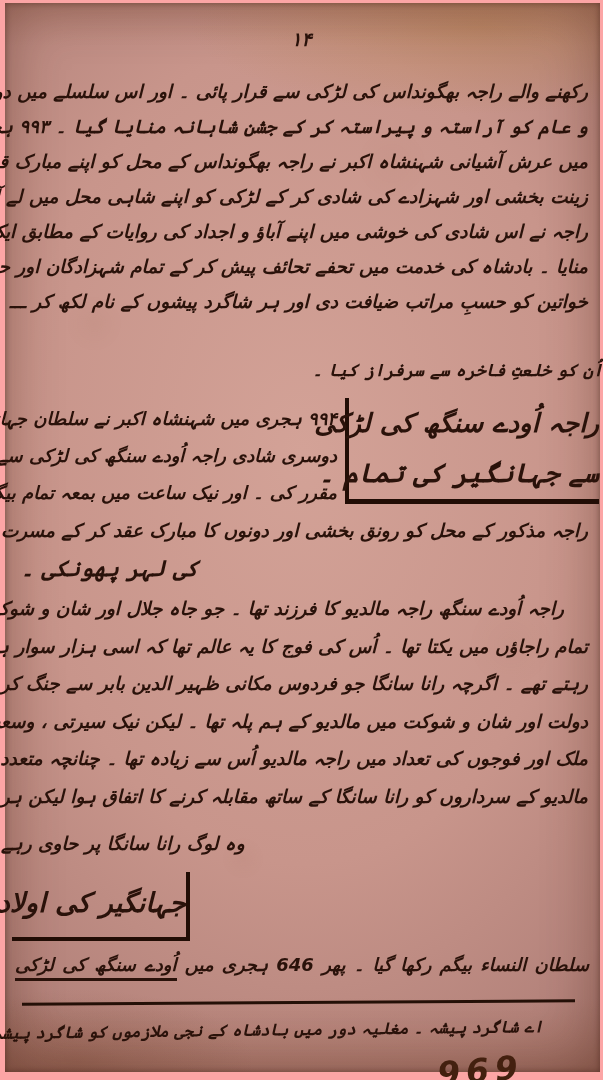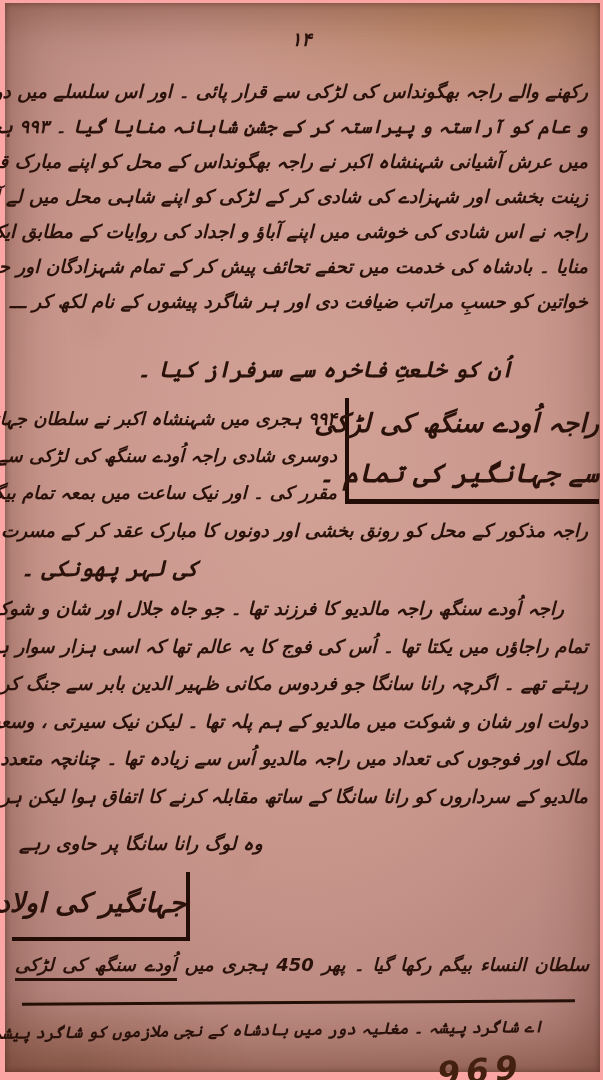--- a/index.html
+++ b/index.html
@@ -20,34 +20,34 @@
           radial-gradient(circle 60px at 85% 60%, rgba(150,95,75,.10), transparent 70%),
           radial-gradient(circle 30px at 40% 80%, rgba(150,95,75,.12), transparent 70%),
           radial-gradient(circle 50px at 65% 15%, rgba(160,105,80,.10), transparent 70%);}
   .ink{color:#2a120a;font-weight:700;}
   .abs{position:absolute;direction:rtl;}
   .jline{text-align:justify;text-align-last:justify;white-space:nowrap;}
   #pagenum{left:0;right:0;top:28px;text-align:center;font-size:19px;letter-spacing:2px;}
   
   #para1{left:17px;right:15px;top:74px;font-size:18.5px;}
   #para1 .jline{height:35px;line-height:35px;}
-  #para1-tail{left:0;right:0;top:352px;font-size:22px;text-align:center;padding-left:48px;line-height:36px;}
+  #para1-tail{left:0;right:0;top:352px;font-size:17px;text-align:right;padding-left:48px;line-height:36px;}
   
   #s1-headbox{right:4px;top:398px;width:250px;height:101px;
       border-left:4px solid #210d05;border-bottom:5px solid #210d05;
       text-align:right;font-size:26px;line-height:50px;white-space:nowrap;}
   #s1-body{left:15px;top:400px;width:322px;font-size:18px;}
   #s1-body .jline{height:37px;line-height:37px;}
   #s1-full{left:15px;right:15px;top:513px;font-size:18.5px;line-height:36px;}
   #s1-tail{left:21px;top:551px;font-size:22px;text-align:left;line-height:35px;direction:rtl;}
   
   #para3{left:16px;right:15px;top:590px;font-size:18.5px;}
   #para3 .jline{height:37.5px;line-height:37.5px;}
   #para3 .jline:first-child{padding-right:24px;}
-  #para3-tail{left:19px;top:826px;font-size:18.5px;text-align:left;line-height:35px;}
+  #para3-tail{left:1px;top:826px;font-size:18.5px;text-align:left;line-height:35px;}
   
   #s2-headbox{left:12px;top:872px;width:174px;height:65px;
       border-right:4px solid #210d05;border-bottom:4px solid #210d05;
       text-align:center;font-size:27px;line-height:62px;white-space:nowrap;}
   #s2-body{left:197px;right:9px;top:867px;font-size:18px;}
   #s2-body .jline{height:37px;line-height:37px;}
   #s2-full{left:15px;right:14px;top:946px;font-size:18px;line-height:38px;}
   #s2-full .uline{border-bottom:3px solid #2a120a;padding-bottom:3px;}
   
   #fn-rule{left:22px;right:28px;top:1001px;border-top:3px solid #241007;height:0;
@@ -93,19 +93,19 @@
     <div class="jline">راجہ اُودے سنگھ راجہ مالدیو کا فرزند تھا ۔ جو جاہ جلال اور شان و شوکت میں</div>
     <div class="jline">تمام راجاؤں میں یکتا تھا ۔ اُس کی فوج کا یہ عالم تھا کہ اسی ہزار سوار ہر وقت موجود</div>
     <div class="jline">رہتے تھے ۔ اگرچہ رانا سانگا جو فردوس مکانی ظہیر الدین بابر سے جنگ کر چکا تھا</div>
     <div class="jline">دولت اور شان و شوکت میں مالدیو کے ہم پلہ تھا ۔ لیکن نیک سیرتی ، وسعت</div>
     <div class="jline">ملک اور فوجوں کی تعداد میں راجہ مالدیو اُس سے زیادہ تھا ۔ چنانچہ متعدد بار راجہ</div>
     <div class="jline">مالدیو کے سرداروں کو رانا سانگا کے ساتھ مقابلہ کرنے کا اتفاق ہوا لیکن ہر بار</div>
   </div>
   <div id="para3-tail" class="abs ink">وہ لوگ رانا سانگا پر حاوی رہے</div>
 
   <div id="s2-headbox" class="abs ink">جہانگیر کی اولاد</div>
-  <div id="s2-full" class="abs ink jline"><span>سلطان النساء بیگم رکھا گیا ۔ پھر 450 ہجری میں </span><span class="uline">اُودے سنگھ کی لڑکی</span></div>
+  <div id="s2-full" class="abs ink jline"><span>سلطان النساء بیگم رکھا گیا ۔ پھر 646 ہجری میں </span><span class="uline">اُودے سنگھ کی لڑکی</span></div>
 
   <div id="fn-rule" class="abs"></div>
   <div id="footnote" class="abs ink jline">اے شاگرد پیشہ ۔ مغلیہ دور میں بادشاہ کے نجی ملازموں کو شاگرد پیشہ کہتے تھے ۔</div>
 
   <div id="scribble" class="abs">969</div>
 </div>
 
 </body></html>

